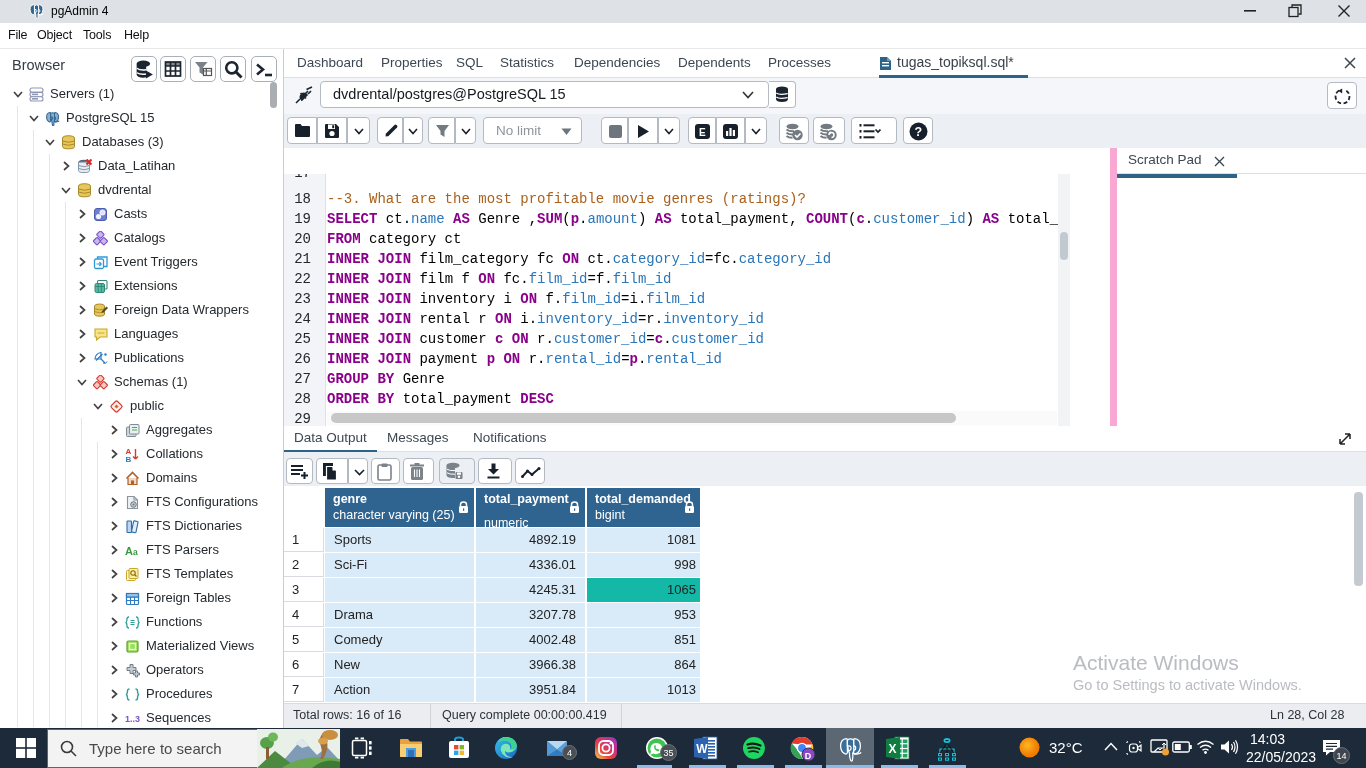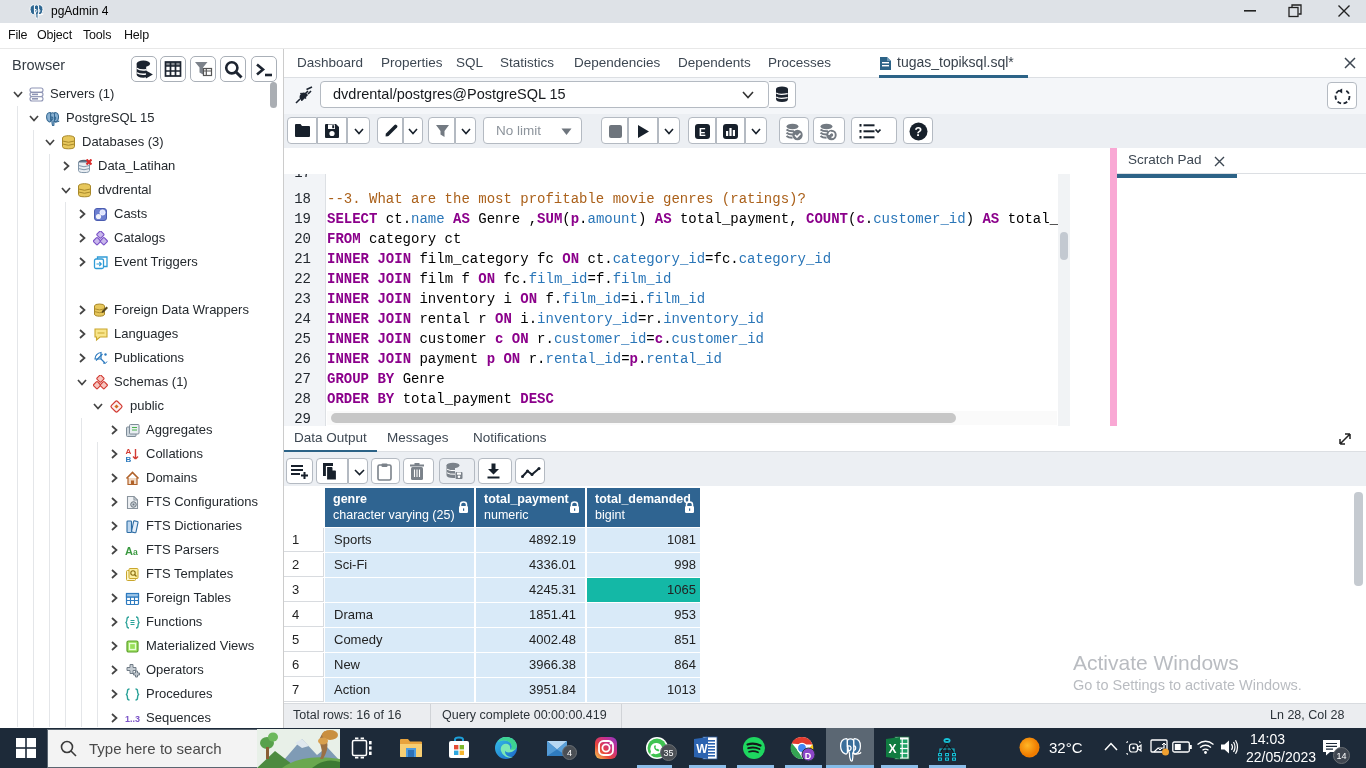--- a/index.html
+++ b/index.html
@@ -253,20 +253,31 @@
 <div class="trow" style="left:0; top:201px; width:270px;">
           <svg class="chev" style="left:75px;" width="14" height="14" viewBox="0 0 14 14">
             <path d="M5 3 L9.5 7 L5 11" fill="none" stroke="#444" stroke-width="1.7"></path>
           </svg>
           <svg class="ticon" style="left:93px;" width="15" height="15" viewBox="0 0 15 15">
             <rect x="1.5" y="4" width="9" height="9.5" rx="1.5" fill="#fff" stroke="#2f9bd6" stroke-width="1.3"></rect>
             <path d="M4.5 4 V2 H14 V11.5 H11" fill="none" stroke="#2f9bd6" stroke-width="1.3"></path>
             <path d="M3.5 9 H8 M6.3 7 L8.3 9 L6.3 11" stroke="#2f9bd6" stroke-width="1.1" fill="none"></path>
           </svg>
           <span class="lbl" style="left:114px;">Event Triggers</span>
+        </div>
+<div class="trow" style="left:0; top:225px; width:270px;">
+          <svg class="chev" style="left:75px;" width="14" height="14" viewBox="0 0 14 14">
+            <path d="M5 3 L9.5 7 L5 11" fill="none" stroke="#444" stroke-width="1.7"></path>
+          </svg>
+          <svg class="ticon" style="left:93px;" width="15" height="15" viewBox="0 0 15 15">
+            <rect x="2" y="4.5" width="9.5" height="9" rx="1.5" fill="#5cb8a6" stroke="#2e8a77" stroke-width="1"></rect>
+            <path d="M2 7.5 H11.5 M5.2 4.5 V13.5 M8.4 4.5 V13.5" stroke="#2e8a77" stroke-width="0.9"></path>
+            <path d="M4.5 4.5 V2.5 Q4.5 1.5 5.5 1.5 H13 Q14 1.5 14 2.5 V9 Q14 10 13 10 H11.5" fill="none" stroke="#2e8a77" stroke-width="1.1"></path>
+          </svg>
+          <span class="lbl" style="left:114px;">Extensions</span>
         </div>
 <div class="trow" style="left:0; top:249px; width:270px;">
           <svg class="chev" style="left:75px;" width="14" height="14" viewBox="0 0 14 14">
             <path d="M5 3 L9.5 7 L5 11" fill="none" stroke="#444" stroke-width="1.7"></path>
           </svg>
           <svg class="ticon" style="left:93px;" width="15" height="15" viewBox="0 0 15 15">
             <ellipse cx="6.5" cy="3" rx="5" ry="2" fill="#e7c75c" stroke="#a8882a" stroke-width="1"></ellipse>
             <path d="M1.5 3 V11 Q1.5 13.2 6.5 13.2 Q11.5 13.2 11.5 11 V3" fill="#e7c75c" stroke="#a8882a" stroke-width="1"></path>
             <path d="M1.5 5.8 Q6.5 8 11.5 5.8 M1.5 8.6 Q6.5 10.8 11.5 8.6" stroke="#a8882a" stroke-width="0.9" fill="none"></path>
             <path d="M9 8 L13.5 3.5 L15 5 L10.5 9.5 L8.6 10 Z" fill="#5a4a1e"></path>
@@ -763,21 +774,21 @@
           <div style="position:absolute; left:8px; top:4px; font-weight:bold;">genre</div>
           <div style="position:absolute; left:8px; top:20px;">character varying (25)</div>
           <div style="position:absolute; right:5px; top:13px;"><svg width="11" height="13" viewBox="0 0 11 13">
               <path d="M2.5 5 V3.5 Q2.5 1 5.5 1 Q8.5 1 8.5 3.5 V5" fill="none" stroke="#fff" stroke-width="1.5"></path>
               <rect x="1" y="5" width="9" height="7" rx="1.2" fill="#fff"></rect>
               <rect x="5" y="7.4" width="1.2" height="2.4" fill="#2f6491"></rect>
             </svg></div>
         </div>
 <div style="position:absolute; left:192px; top:2px; width:109px; height:39px; background:#2f6491; color:#fff; font-size:12.5px;">
           <div style="position:absolute; left:8px; top:4px; font-weight:bold;">total_payment</div>
-          <div style="position:absolute; left:8px; top:20px;">numeric</div>
+          <div style="position:absolute; left:8px; top:28px;">numeric</div>
           <div style="position:absolute; right:5px; top:13px;"><svg width="11" height="13" viewBox="0 0 11 13">
               <path d="M2.5 5 V3.5 Q2.5 1 5.5 1 Q8.5 1 8.5 3.5 V5" fill="none" stroke="#fff" stroke-width="1.5"></path>
               <rect x="1" y="5" width="9" height="7" rx="1.2" fill="#fff"></rect>
               <rect x="5" y="7.4" width="1.2" height="2.4" fill="#2f6491"></rect>
             </svg></div>
         </div>
 <div style="position:absolute; left:303px; top:2px; width:113px; height:39px; background:#2f6491; color:#fff; font-size:12.5px;">
           <div style="position:absolute; left:8px; top:4px; font-weight:bold;">total_demanded</div>
           <div style="position:absolute; left:8px; top:20px;">bigint</div>
           <div style="position:absolute; right:5px; top:13px;"><svg width="11" height="13" viewBox="0 0 11 13">
@@ -822,21 +833,21 @@
 <div style="position:absolute; left:303px; top:92px; width:113px; height:24px; background:#14b8a6; font-size:13px; color:#222;">
           <span style="position:absolute; right:4px; top:4px;">1065</span>
         </div>
 <div style="position:absolute; left:0; top:117px; width:40px; height:24px; border-bottom:1px solid #d8dbdf; border-right:1px solid #d8dbdf; font-size:13px; color:#222;">
           <span style="position:absolute; left:8px; top:4px;">4</span>
         </div>
 <div style="position:absolute; left:41px; top:117px; width:149px; height:24px; background:#d9eaf8; font-size:13px; color:#222;">
           <span style="position:absolute; left:9px; top:4px;">Drama</span>
         </div>
 <div style="position:absolute; left:192px; top:117px; width:109px; height:24px; background:#d9eaf8; font-size:13px; color:#222;">
-          <span style="position:absolute; right:9px; top:4px;">1851.41</span>
+          <span style="position:absolute; right:9px; top:4px;">3207.78</span>
         </div>
 <div style="position:absolute; left:303px; top:117px; width:113px; height:24px; background:#d9eaf8; font-size:13px; color:#222;">
           <span style="position:absolute; right:4px; top:4px;">953</span>
         </div>
 <div style="position:absolute; left:0; top:142px; width:40px; height:24px; border-bottom:1px solid #d8dbdf; border-right:1px solid #d8dbdf; font-size:13px; color:#222;">
           <span style="position:absolute; left:8px; top:4px;">5</span>
         </div>
 <div style="position:absolute; left:41px; top:142px; width:149px; height:24px; background:#d9eaf8; font-size:13px; color:#222;">
           <span style="position:absolute; left:9px; top:4px;">Comedy</span>
         </div>

